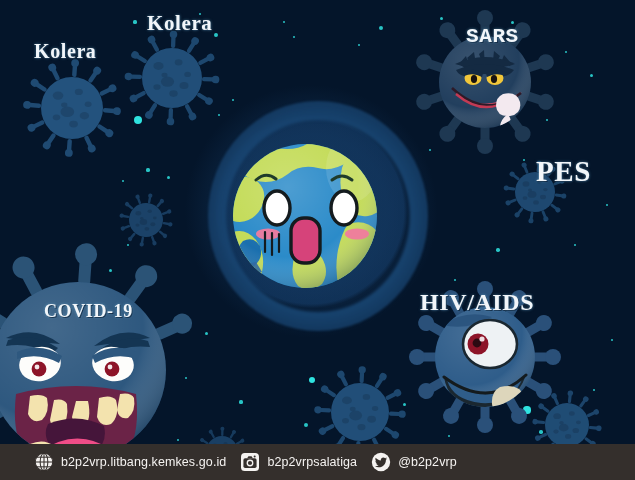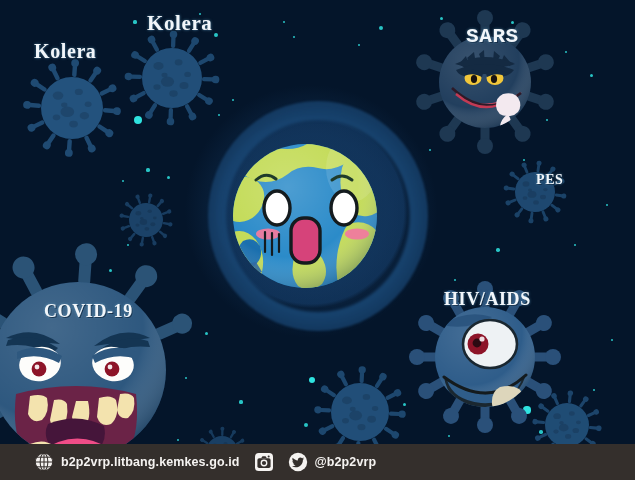--- a/index.html
+++ b/index.html
@@ -50,21 +50,21 @@
     width:635px;height:36px;
     background:#342f2c;
     display:flex;align-items:center;
     z-index:60;
   }
   .f-item{display:flex;align-items:center;margin-left:14px;}
   .f-item:first-child{margin-left:34px;}
   .f-text{
     color:#f5f3f1;
     font-family:"Liberation Sans",sans-serif;
-    font-weight:700;
+    font-weight:400;
     font-size:12.5px;
     margin-left:7px;
     letter-spacing:.1px;
     white-space:nowrap;
   }
   .f-icon{width:20px;height:20px;flex:0 0 20px;display:block;}
   svg{display:block;overflow:visible;}
   .svgfull{position:absolute;left:0;top:0;width:635px;height:480px;pointer-events:none;}
 </style>
 </head>
@@ -837,23 +837,23 @@
         <path d="M507 414 q5 9 3 17 q-2 8 -8 6 q-5 -3 -3 -12 q2 -7 8 -11 Z" fill="#ddd6bb"></path>
         <circle cx="505" cy="434" r="4" fill="#ddd6bb"></circle>
       </g>
     </g>
   </svg>
 
   <div id="labels-layer">
       <div class="vlabel" style="left: 34px; top: 40px; font-size: 20px;">Kolera</div>
       <div class="vlabel" style="left: 147px; top: 11px; font-size: 21px;">Kolera</div>
       <div class="vlabel" style="left: 466px; top: 25px; font-size: 21px; font-family: Liberation Mono, monospace;">SARS</div>
-      <div class="vlabel" style="left: 536px; top: 172px; font-size: 14px;">PES</div>
+      <div class="vlabel" style="left: 536px; top: 155px; font-size: 29px;">PES</div>
       <div class="vlabel" style="left: 44px; top: 301px; font-size: 18px;">COVID-19</div>
-      <div class="vlabel" style="left: 444px; top: 289px; font-size: 18px;">HIV/AIDS</div>
+      <div class="vlabel" style="left: 420px; top: 289px; font-size: 24px;">HIV/AIDS</div>
     </div>
 
   <div class="footer">
     <div class="f-item">
       <svg class="f-icon" viewBox="0 0 24 24">
         <circle cx="12" cy="12" r="10.5" fill="#f5f3f1"></circle>
         <g fill="none" stroke="#342f2c" stroke-width="1.25">
           <circle cx="12" cy="12" r="10.5"></circle>
           <ellipse cx="12" cy="12" rx="4.6" ry="10.5"></ellipse>
           <line x1="1.5" y1="12" x2="22.5" y2="12"></line>
@@ -868,20 +868,21 @@
 
     <div class="f-item">
       <svg class="f-icon" viewBox="0 0 24 24">
         <rect x="1.2" y="1.2" width="21.6" height="21.6" rx="4.6" fill="#f5f3f1"></rect>
         <rect x="4.1" y="7.5" width="15.8" height="11.6" rx="2.1" fill="#342f2c"></rect>
         <path d="M8.6 7.5 l1.5-2.4 h3.8 l1.5 2.4 Z" fill="#342f2c"></path>
         <circle cx="12" cy="13.2" r="4.1" fill="#f5f3f1"></circle>
         <circle cx="12" cy="13.2" r="2.5" fill="#342f2c"></circle>
         <circle cx="17.6" cy="5.3" r="1.25" fill="#342f2c"></circle>
       </svg>
+      <span class="f-text">b2p2vrpsalatiga</span>
     </div>
 
     <div class="f-item">
       <svg class="f-icon" viewBox="0 0 24 24">
         <circle cx="12" cy="12" r="11" fill="#f5f3f1"></circle>
         <path d="M19.3 7.9 c-.54.24-1.12.4-1.73.47 .62-.37 1.1-.96 1.32-1.67 -.58.35-1.22.6-1.91.73 -.55-.58-1.33-.95-2.2-.95 -1.66 0-3.01 1.35-3.01 3.01 0 .24.03.47.08.69 -2.5-.13-4.72-1.33-6.2-3.15 -.26.45-.41.96-.41 1.52 0 1.04.53 1.96 1.34 2.5 -.49-.015-.95-.15-1.36-.37v.04c0 1.46 1.04 2.68 2.41 2.95 -.25.07-.52.1-.79.1 -.19 0-.38-.02-.57-.05 .39 1.2 1.5 2.07 2.82 2.1 -1.03.81-2.34 1.29-3.75 1.29 -.24 0-.48-.014-.72-.04 1.34.86 2.93 1.36 4.64 1.36 5.56 0 8.61-4.61 8.61-8.61l-.01-.39c.59-.43 1.1-.96 1.5-1.57 Z" fill="#342f2c"></path>
       </svg>
       <span class="f-text">@b2p2vrp</span>
     </div>
   </div>

